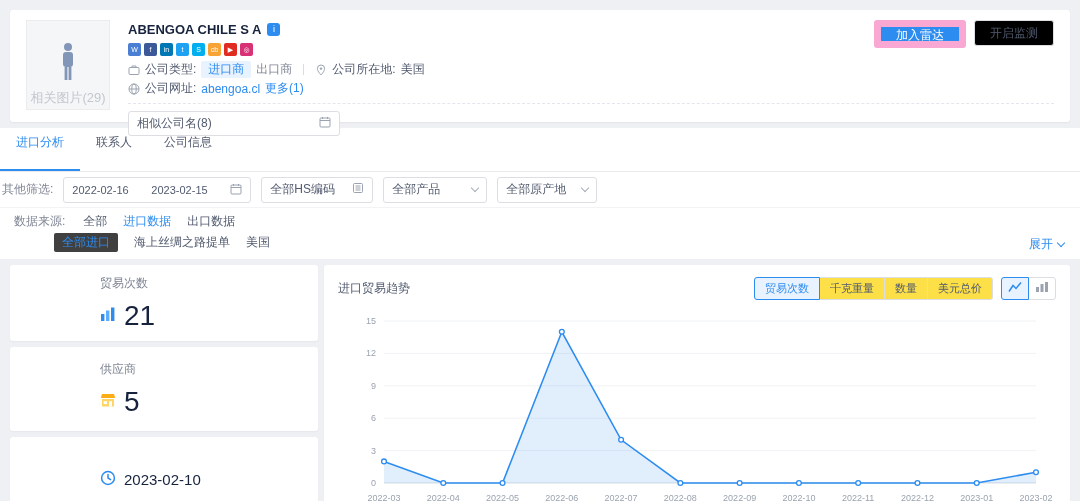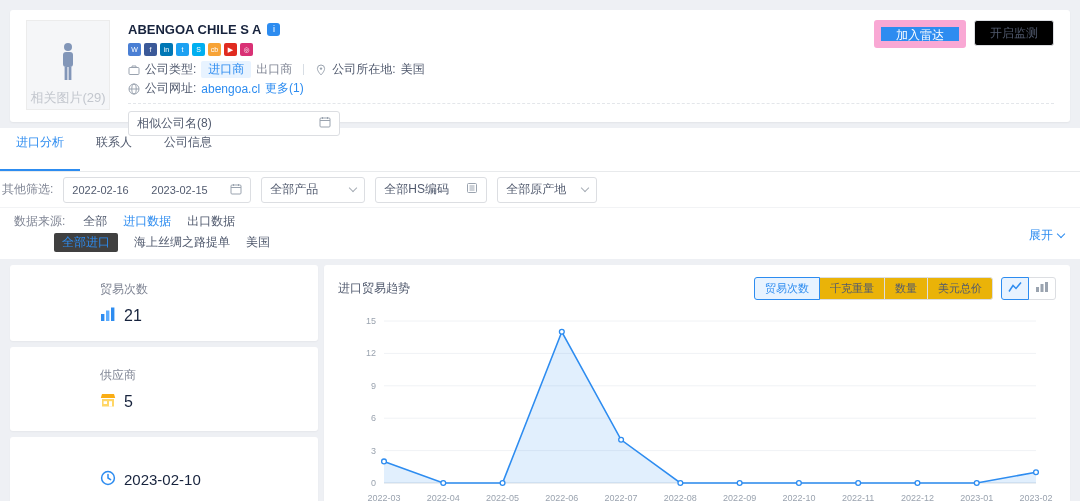--- a/index.html
+++ b/index.html
@@ -60,41 +60,41 @@
   .chev { width:6px; height:6px; border-right:1.4px solid #a7adb6; border-bottom:1.4px solid #a7adb6;
     transform:rotate(45deg); margin-top:-3px; flex:none; }
   .chev.blue { border-color:#2d8cf0; }
   .ds-section { padding:3px 14px 7px; position:relative; }
   .ds-row { display:flex; align-items:center; gap:16px; height:20px; }
   .ds-row.sub { padding-left:40px; margin-top:1px; }
   .ds-label { color:#808695; margin-right:2px; }
   .ds-opt { color:#515a6e; cursor:pointer; }
   .ds-opt.on { color:#2d8cf0; }
   .ds-tag { background:#404040; color:#2d8cf0; border-radius:2px; padding:1px 8px; cursor:pointer; }
-  .expand { position:absolute; right:16px; bottom:15px; color:#2d8cf0; display:flex;
+  .expand { position:absolute; right:16px; bottom:6px; color:#2d8cf0; display:flex;
     align-items:center; gap:5px; cursor:pointer; }
 
   
   .main { display:flex; gap:6px; margin:6px 10px 0; height:257px; }
   .stats-col { width:308px; display:flex; flex-direction:column; gap:6px; flex:none; }
   .stat-card { background:#fff; border-radius:3px; display:flex; flex-direction:column;
     justify-content:center; padding-left:90px; gap:8px; box-shadow:0 1px 2px rgba(0,0,0,.04); }
   .stat-card.h1 { height:76px; } .stat-card.h2 { height:84px; } .stat-card.h3 { height:85px; }
   .stat-label { color:#808695; }
   .stat-value-row { display:flex; align-items:center; gap:8px; }
-  .stat-value { font-size:16px; color:#17233d; }
+  .stat-value { font-size:28px; color:#17233d; }
   .stat-value.date { font-size:15px; }
 
   .chart-card { flex:1; background:#fff; border-radius:3px; padding:10px 14px; position:relative;
     box-shadow:0 1px 2px rgba(0,0,0,.04); }
   .chart-header { display:flex; justify-content:space-between; align-items:center; height:26px; }
   .chart-title { color:#515a6e; }
   .chart-controls { display:flex; align-items:center; gap:8px; }
   .btn-group { display:flex; }
-  .metric-btn { height:23px; padding:0 10px; background:#eab308; border:1px solid #dcdee2;
+  .metric-btn { height:23px; padding:0 10px; background:#fde047; border:1px solid #dcdee2;
     color:#515a6e; font-size:11px; margin-left:-1px; cursor:pointer; font-family:inherit; }
   .btn-group .metric-btn:first-child { border-radius:3px 0 0 3px; margin-left:0; }
   .btn-group .metric-btn:last-child { border-radius:0 3px 3px 0; }
   .metric-btn.active { background:#e8f3ff; color:#2d8cf0; border-color:#2d8cf0; position:relative; z-index:1; }
   .icon-btn { width:28px; height:23px; background:#fff; border:1px solid #dcdee2;
     display:flex; align-items:center; justify-content:center; margin-left:-1px; cursor:pointer; }
   .btn-group .icon-btn:first-child { border-radius:3px 0 0 3px; margin-left:0; }
   .btn-group .icon-btn:last-child { border-radius:0 3px 3px 0; }
   .icon-btn.active { background:#e8f3ff; border-color:#2d8cf0; position:relative; z-index:1; }
   .trend-svg { display:block; margin-top:6px; }
@@ -204,34 +204,34 @@
         <span>2023-02-15</span>
         <span>
           <svg width="12" height="12" viewBox="0 0 12 12">
               <rect x="1" y="2" width="10" height="9" rx="1" fill="none" stroke="#9aa3af"></rect>
               <line x1="1" y1="4.5" x2="11" y2="4.5" stroke="#9aa3af"></line>
               <line x1="3.5" y1="1" x2="3.5" y2="3" stroke="#9aa3af"></line>
               <line x1="8.5" y1="1" x2="8.5" y2="3" stroke="#9aa3af"></line>
             </svg>
         </span>
       </div>
-      <div class="box sel-product">
-        <span>全部产品</span>
-        <span class="chev"></span>
-      </div>
       <div class="box sel-hs">
         <span>全部HS编码</span>
         <span>
           <svg width="12" height="12" viewBox="0 0 12 12">
               <rect x="1.5" y="1.5" width="9" height="9" rx="1" fill="none" stroke="#9aa3af"></rect>
               <line x1="3.5" y1="4" x2="8.5" y2="4" stroke="#9aa3af"></line>
               <line x1="3.5" y1="6" x2="8.5" y2="6" stroke="#9aa3af"></line>
               <line x1="3.5" y1="8" x2="8.5" y2="8" stroke="#9aa3af"></line>
             </svg>
         </span>
+      </div>
+      <div class="box sel-product">
+        <span>全部产品</span>
+        <span class="chev"></span>
       </div>
       <div class="box sel-origin">
         <span>全部原产地</span>
         <span class="chev"></span>
       </div>
     </div>
 
     <div class="ds-section">
       <div class="ds-row">
         <span class="ds-label">数据来源:</span>

